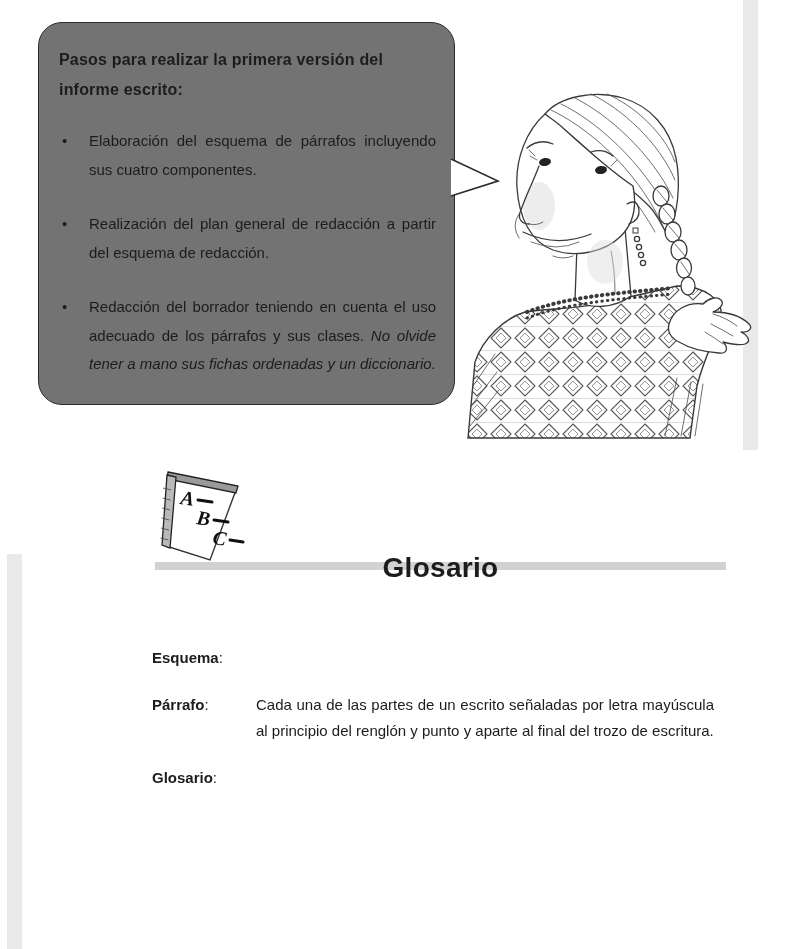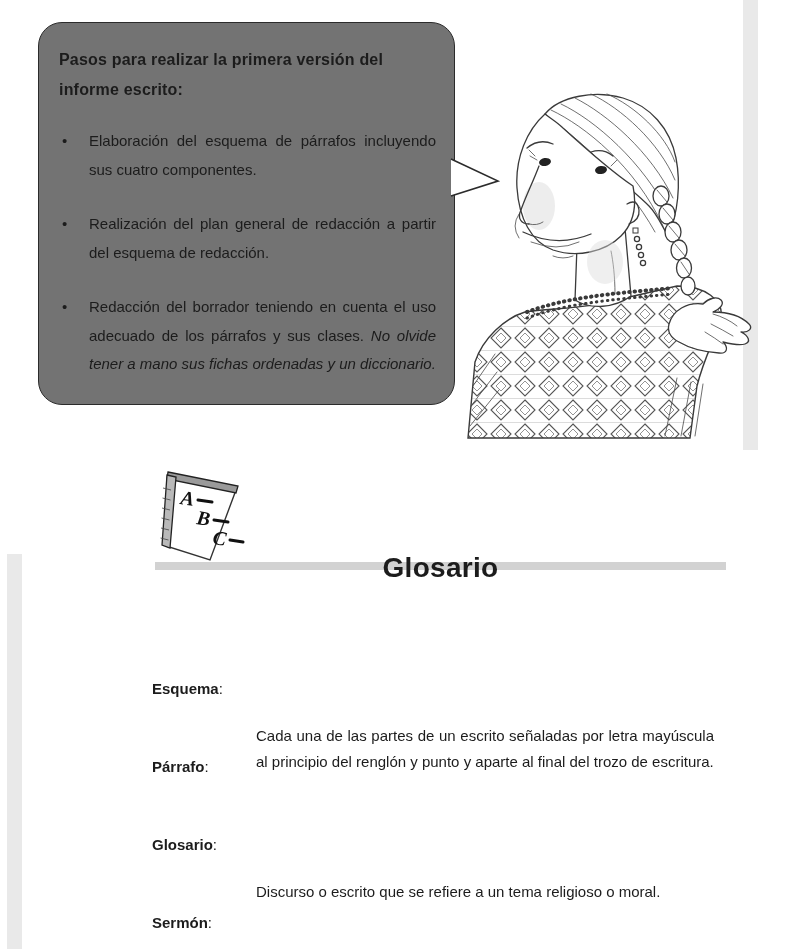--- a/index.html
+++ b/index.html
@@ -25,21 +25,21 @@
   
   .woman{position:absolute;left:465px;top:86px;width:290px;height:355px;}
   .abc{position:absolute;left:150px;top:462px;width:98px;height:102px;}
 
   
   .graybar{position:absolute;left:155px;top:562px;width:571px;height:8px;background:#d2d2d2;}
   .glos-title{position:absolute;left:155px;top:552px;width:571px;text-align:center;
               font-size:28px;font-weight:bold;letter-spacing:.3px;}
   .glossary{position:absolute;left:152px;top:645px;width:562px;}
   .gentry{display:grid;grid-template-columns:104px 1fr;margin-bottom:21px;}
-  .gterm{font-size:15px;line-height:26px;margin-top:31px;}
+  .gterm{font-size:15px;line-height:26px;}
   .gterm b{font-weight:bold;}
   .gdef{font-size:15px;line-height:26px;text-align:justify;}
 
   svg .ln{fill:none;stroke:#3a3a3a;stroke-width:1.3;stroke-linecap:round;stroke-linejoin:round;}
   svg .lnthin{fill:none;stroke:#4a4a4a;stroke-width:0.8;stroke-linecap:round;}
   svg .wh{fill:#ffffff;stroke:#3a3a3a;stroke-width:1.3;stroke-linejoin:round;}
 </style>
 </head>
 <body>
 
@@ -203,19 +203,15 @@
     <div class="gentry">
       <div class="gterm"><b>Esquema</b><span>:</span></div>
     </div>
     <div class="gentry">
       <div class="gterm"><b>Párrafo</b><span>:</span></div>
       <div class="gdef">Cada una de las partes de un escrito señaladas por letra mayúscula al principio del renglón y punto y aparte al final del trozo de escritura.</div>
     </div>
     <div class="gentry">
       <div class="gterm"><b>Glosario</b><span>:</span></div>
     </div>
-    <div class="gentry">
-      <div class="gterm"><b>Sermón</b><span>:</span></div>
-      <div class="gdef">Discurso o escrito que se refiere a un tema religioso o moral.</div>
-    </div>
   </div>
 
 </div>
 
 </body></html>

